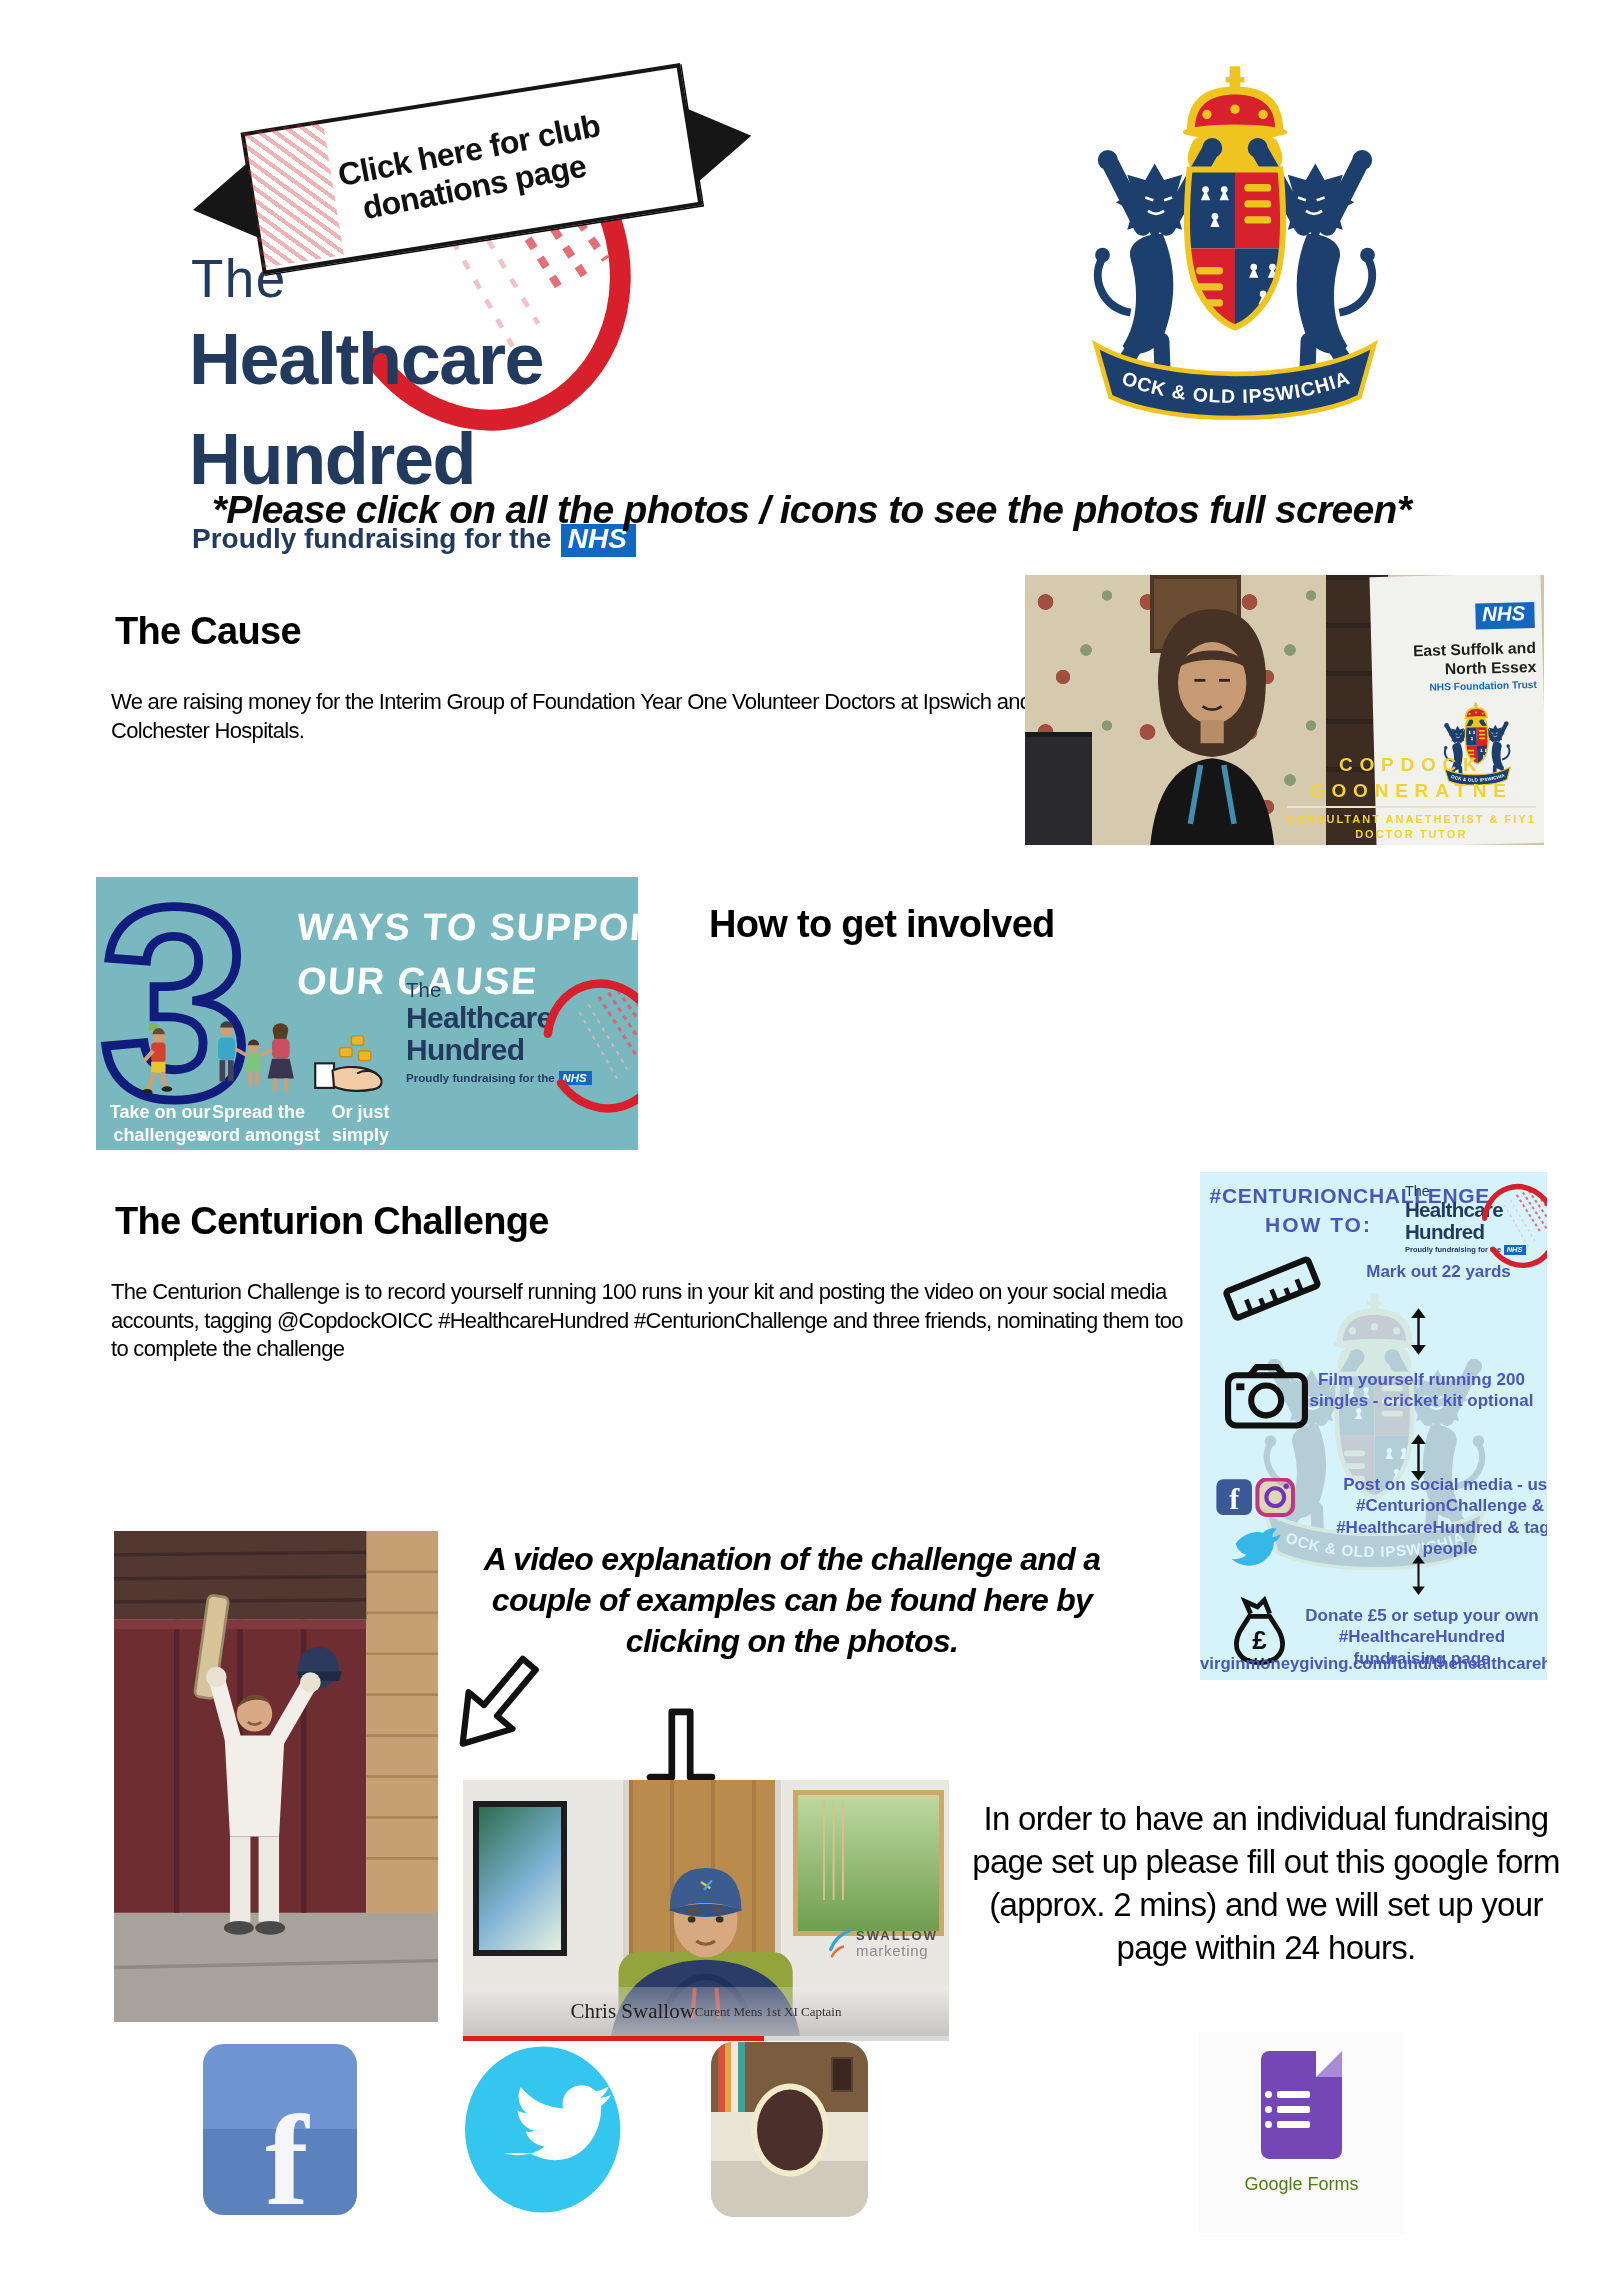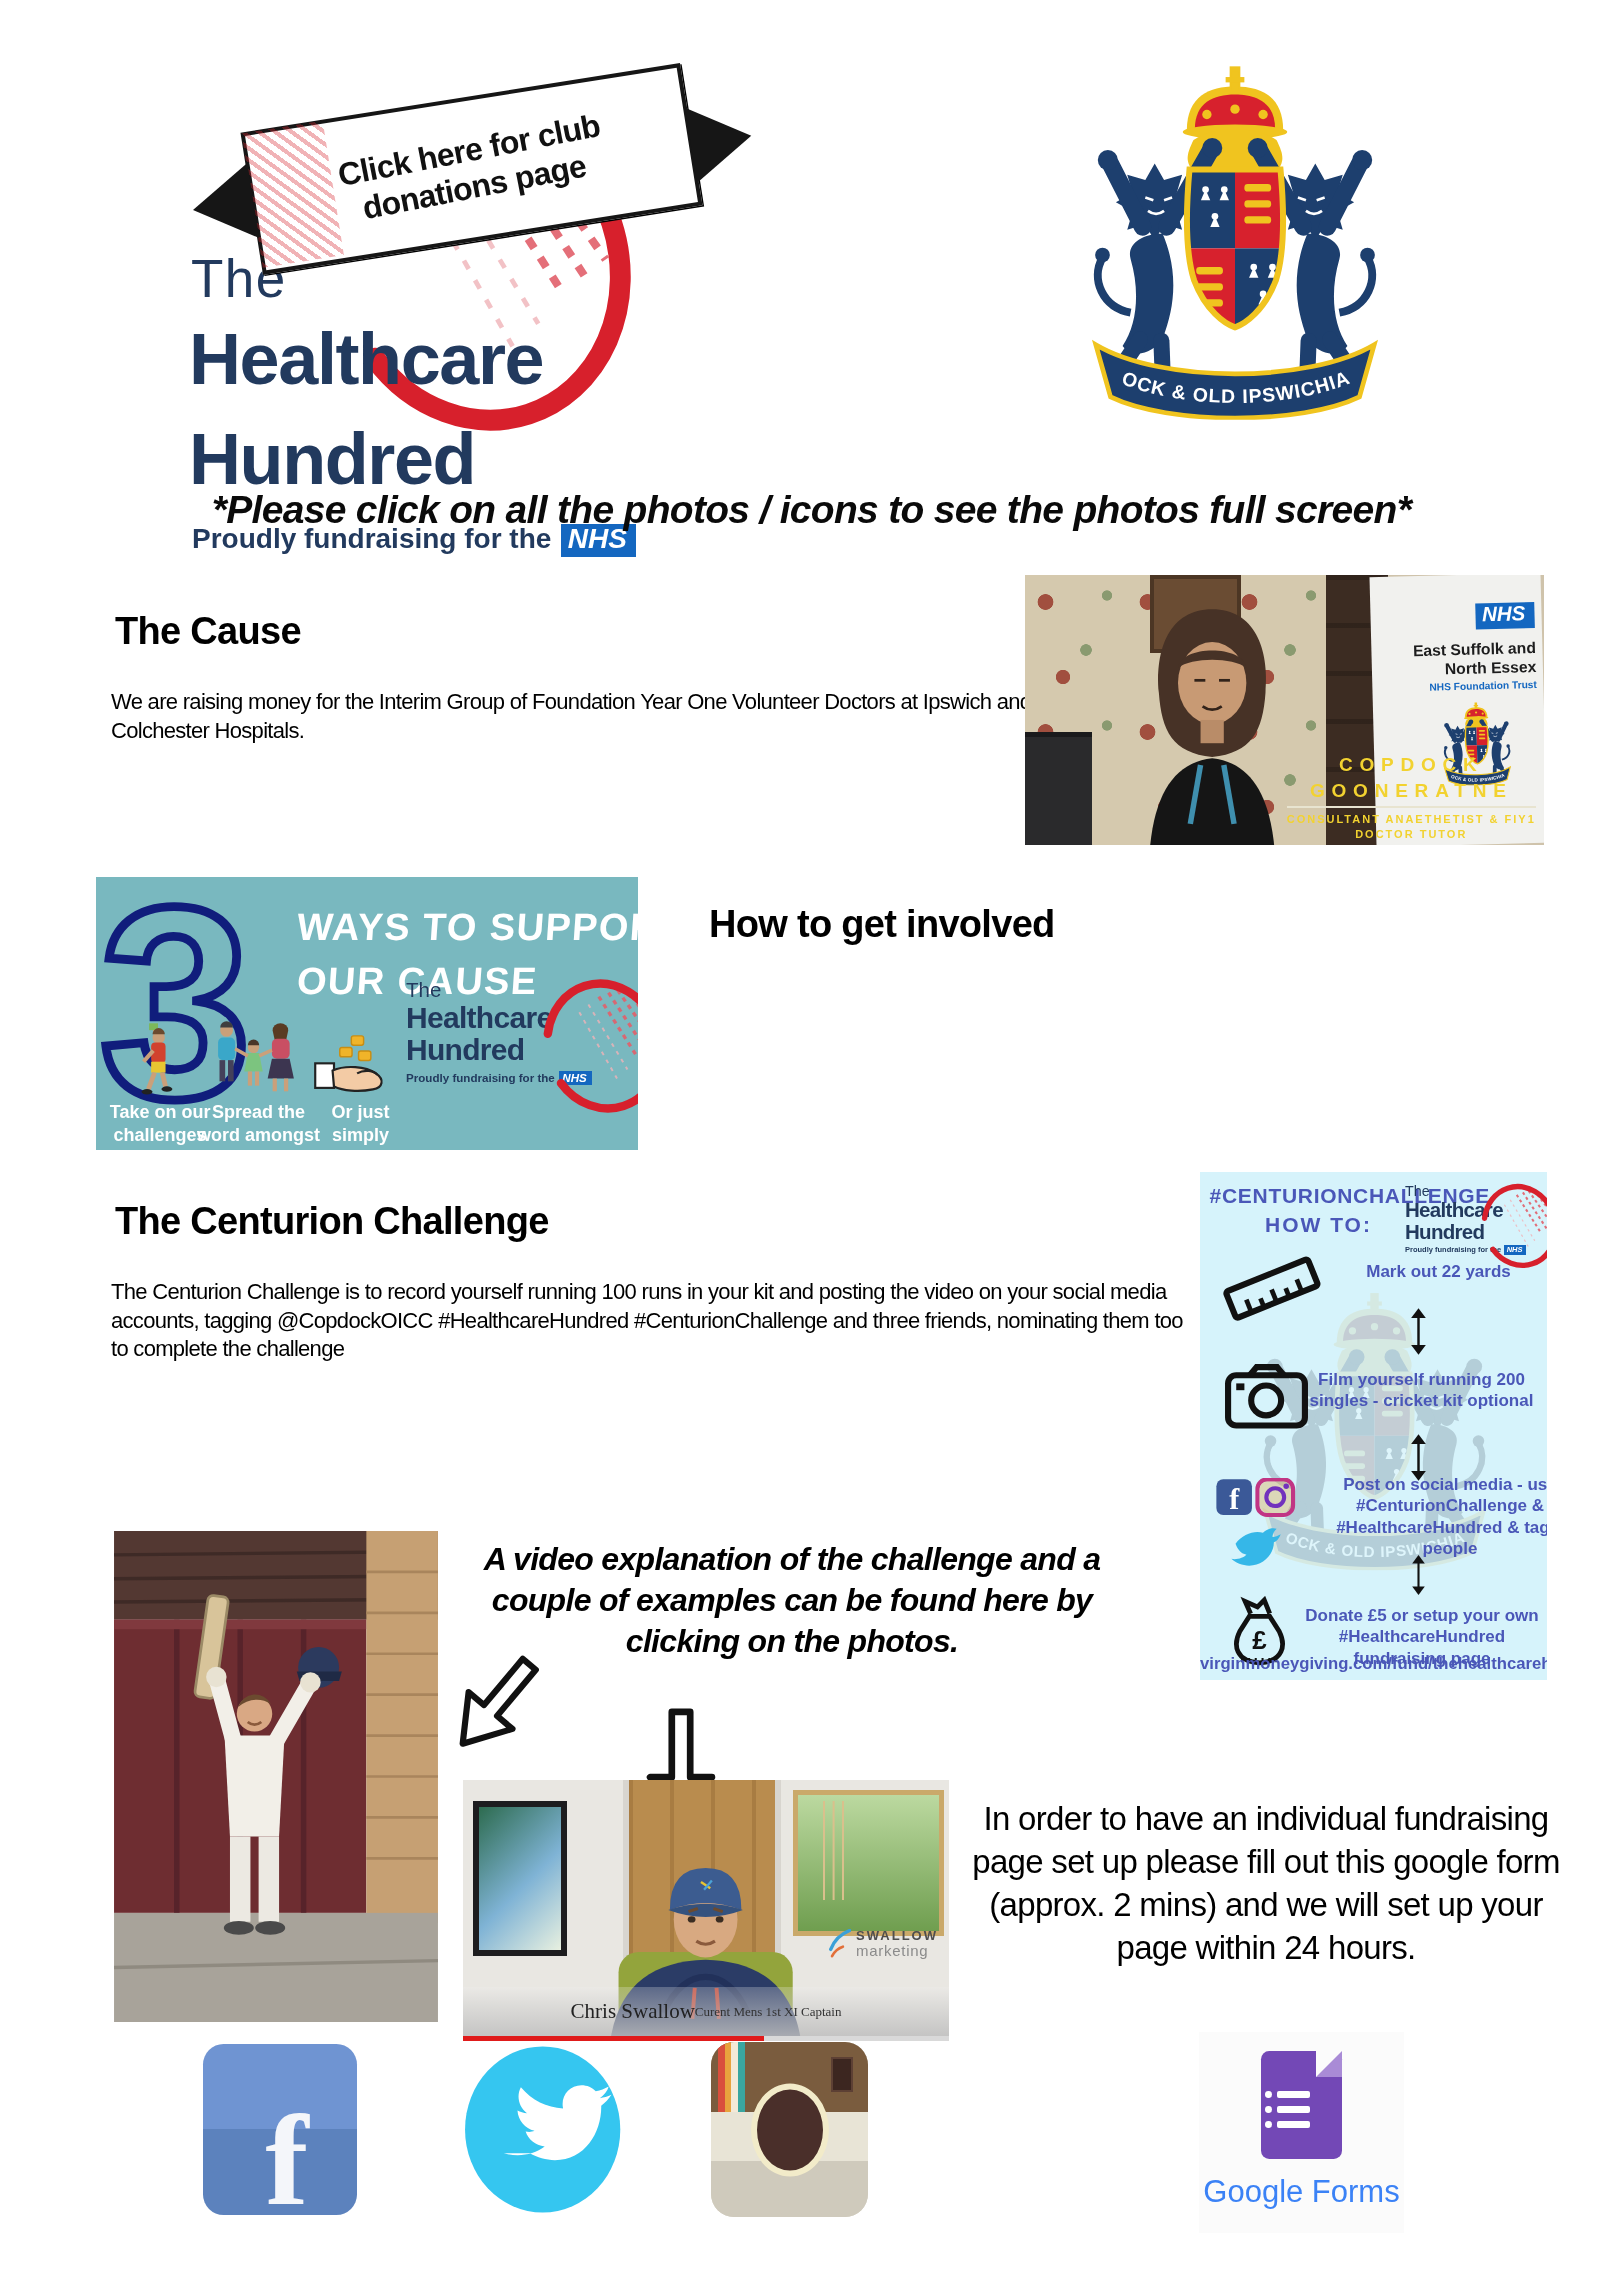--- a/index.html
+++ b/index.html
@@ -173,21 +173,21 @@
      border-radius:50%;background:#4a2f2a;border:6.8px solid #f2ebc9;}
   .ig-vf{position:absolute;right:15px;top:15px;width:18px;height:31px;background:#3c2620;border:2.7px solid #5d4034;}
   .icon-gf{left:1199px;top:2032px;width:205px;height:201px;background:#fbfbfb;display:flex;flex-direction:column;align-items:center;}
   .gf-doc{position:relative;margin-top:19px;width:81px;height:108px;background:#7348b6;border-radius:8.2px;}
   .gf-fold{position:absolute;right:0;top:0;width:26px;height:26px;background:#fbfbfb;}
   .gf-fold::before{content:"";position:absolute;left:0;top:0;width:0;height:0;
       border-style:solid;border-width:0 0 26px 26px;border-color:transparent transparent #a98bd6 transparent;}
   .gf-lines{position:absolute;left:16.4px;top:40px;}
   .gf-lines div{height:6.8px;margin-bottom:8.2px;position:relative;background:#fff;width:33px;border-radius:2px;}
   .gf-lines div::before{content:"";position:absolute;left:-12.3px;top:0;width:6.8px;height:6.8px;border-radius:50%;background:#fff;}
-  .gf-label{margin-top:15px;font-size:31px;color:#3b82f6;font-weight:500;}
+  .gf-label{margin-top:15px;font-size:18px;color:#4d7c0f;font-weight:500;}
 
   .defs-svg{position:absolute;width:0;height:0;}
 </style>
 </head>
 <body>
 
 <div class="page">
 
   <svg class="defs-svg" aria-hidden="true">
     <defs>

